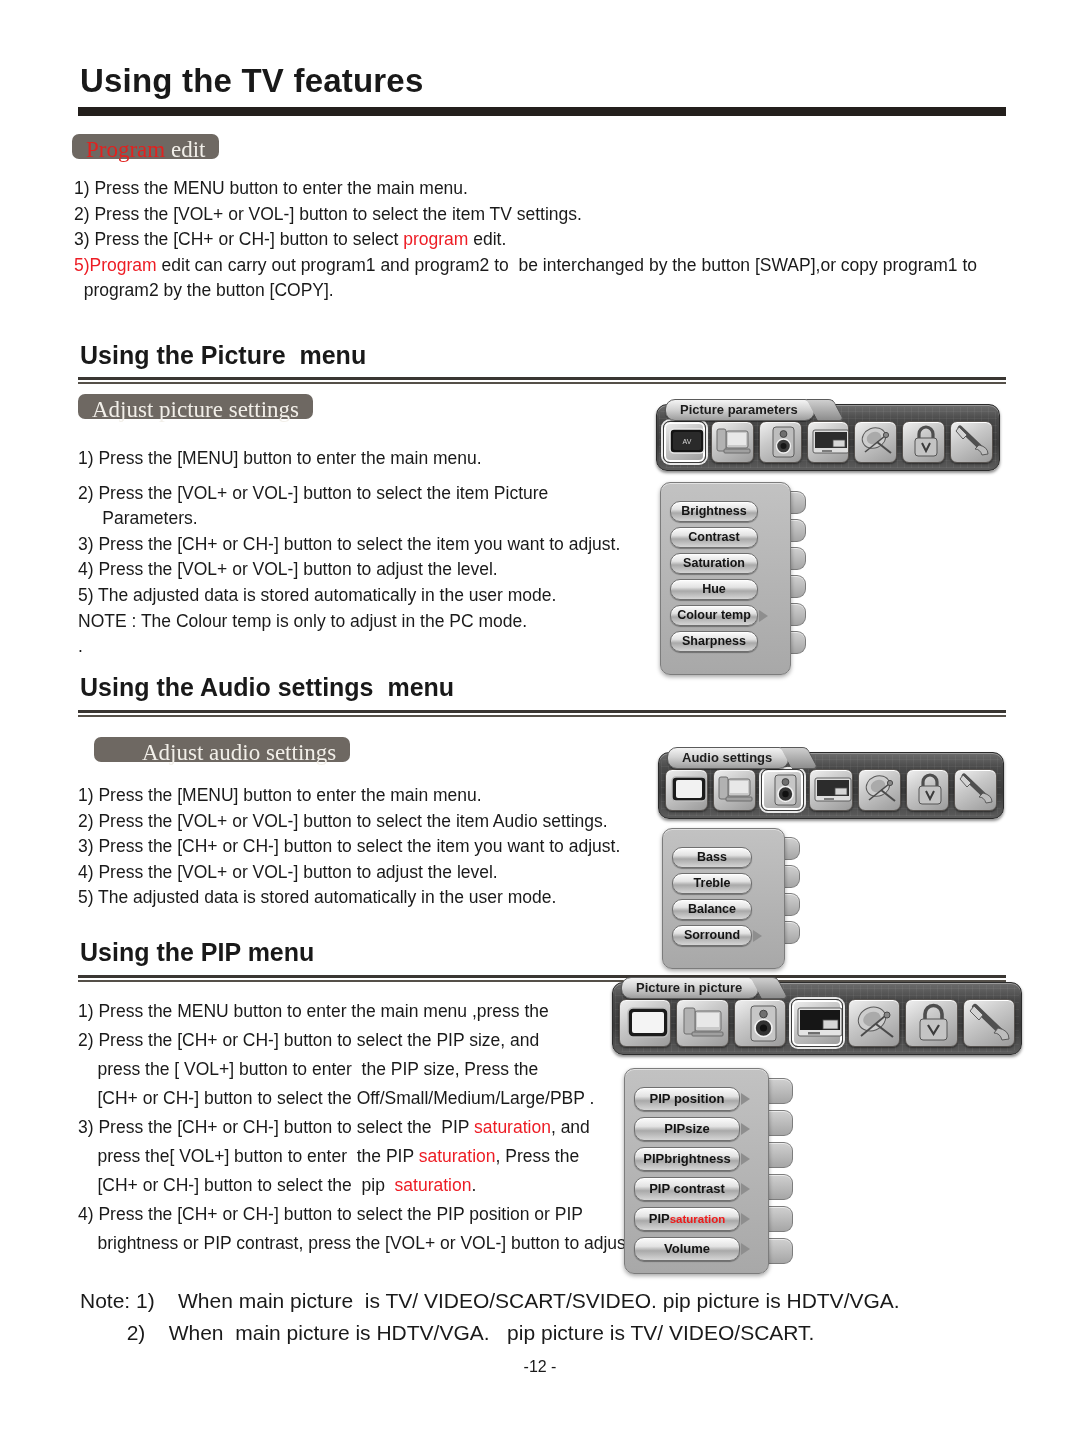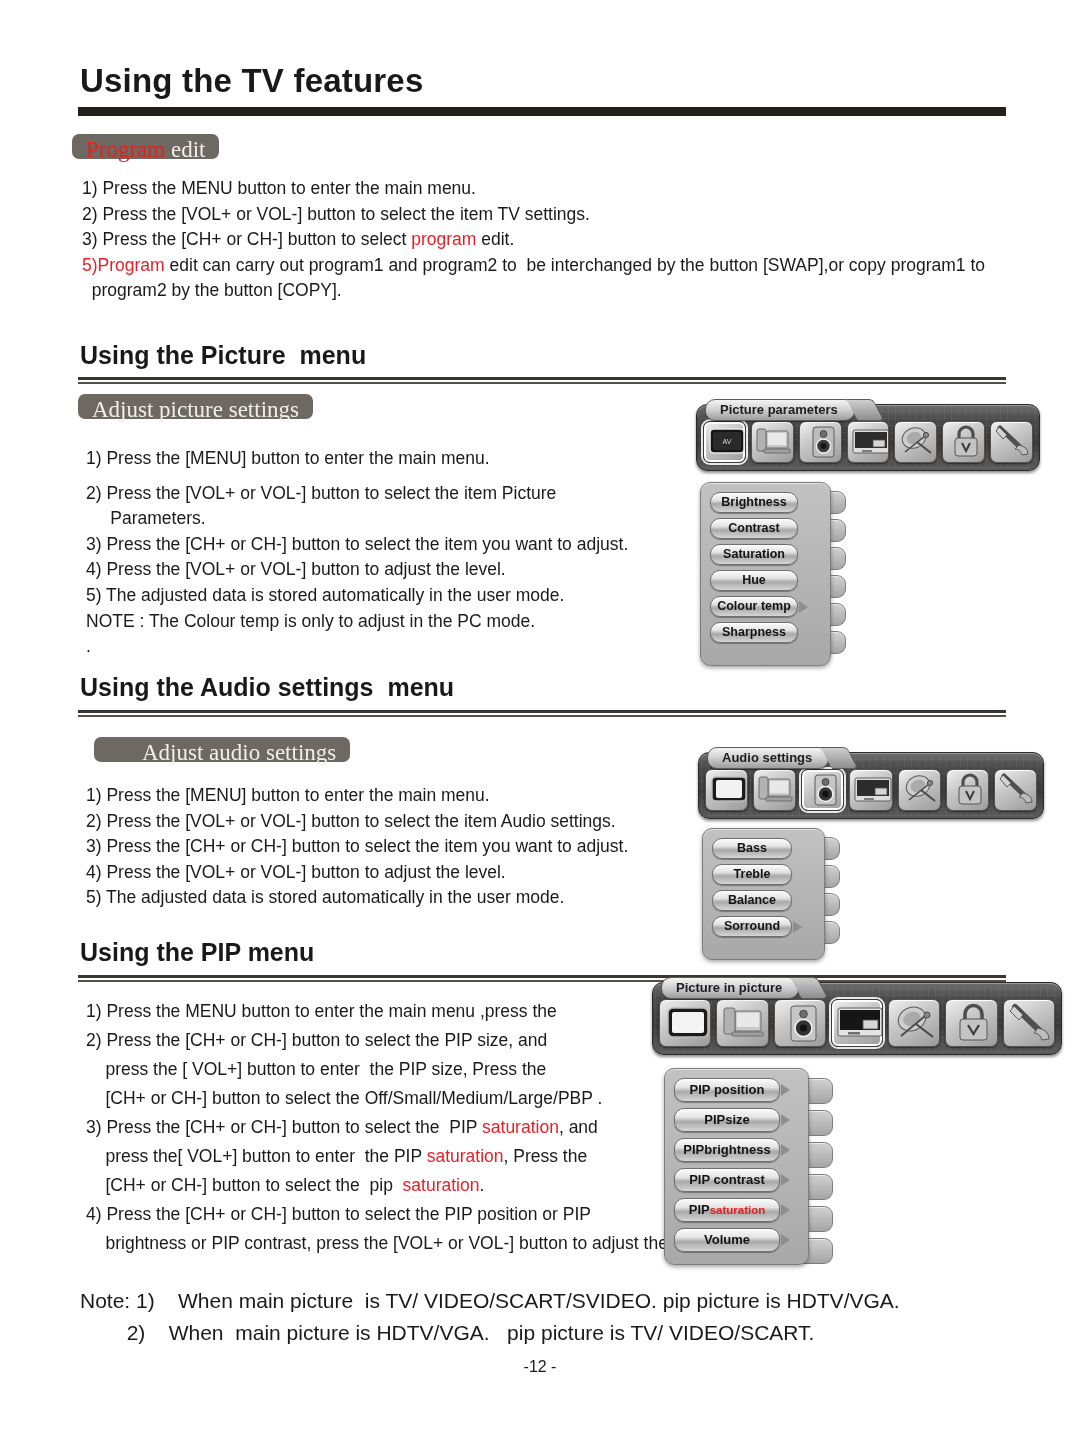--- a/index.html
+++ b/index.html
@@ -48,41 +48,41 @@
 
   #sec-audio-title{left:80px;top:673px;}
   #sec-audio-rule{left:78px;top:710px;width:928px;}
   #sec-audio-rule2{left:78px;top:715px;width:928px;}
 
   #sec-pip-title{left:80px;top:938px;}
   #sec-pip-rule{left:78px;top:975px;width:928px;}
   #sec-pip-rule2{left:78px;top:980px;width:928px;}
 
   
-  .steps{position:absolute;font-size:17.5px;line-height:25.6px;color:#1a1a1a;margin-left:8px;}
+  .steps{position:absolute;font-size:17.5px;line-height:25.6px;color:#1a1a1a;}
   .steps .ln{white-space:pre;}
   .steps .red{color:#ed1c24;}
   #steps-program{left:74px;top:176px;width:960px;}
   #steps-picture{left:78px;top:446px;width:570px;}
   #steps-audio{left:78px;top:783px;width:580px;}
   #steps-pip{left:78px;top:997px;width:540px;line-height:29px;}
 
   
   .note{
     position:absolute;left:80px;top:1285px;width:960px;
     font-size:21px;line-height:32px;color:#1a1a1a;
   }
   .note .ln{white-space:pre;}
   .pageno{
     position:absolute;left:0;top:1358px;width:1080px;text-align:center;
     font-size:16px;color:#1a1a1a;
   }
 
   
-  .osd{position:absolute;margin-left:40px;}
+  .osd{position:absolute;}
 
   
   .osd-bar{
     position:relative;
     border-radius:11px;
     background:linear-gradient(180deg,#6d6d6d 0%,#4a4a4a 22%,#3a3a3a 60%,#5c5c5c 100%);
     border:1.5px solid #2b2b2b;
     box-shadow:inset 0 1px 0 #9a9a9a, 0 2px 3px rgba(0,0,0,.45);
     padding:16px 6px 7px 6px;
   }
@@ -126,21 +126,21 @@
   }
   .osd-icon svg{position:absolute;left:0;top:0;}
 
   
   .osd-panel{
     position:absolute;
     border-radius:10px;
     background:linear-gradient(180deg,#c2c2c2,#a8a8a8);
     border:1.5px solid #7c7c7c;
     box-shadow:inset 0 1px 0 #e2e2e2,0 2px 4px rgba(0,0,0,.35);
-    padding:9px 8px 22px 9px;
+    padding:18px 8px 22px 9px;
     z-index:2;
   }
   .osd-items{display:flex;flex-direction:column;gap:5px;position:relative;z-index:3;}
   .osd-item{
     display:flex;align-items:center;
   }
   .pill{
     height:19px;line-height:19px;
     border-radius:10px;
     background:linear-gradient(180deg,#fcfcfc 0%,#e3e3e3 38%,#a9a9a9 58%,#d5d5d5 100%);

